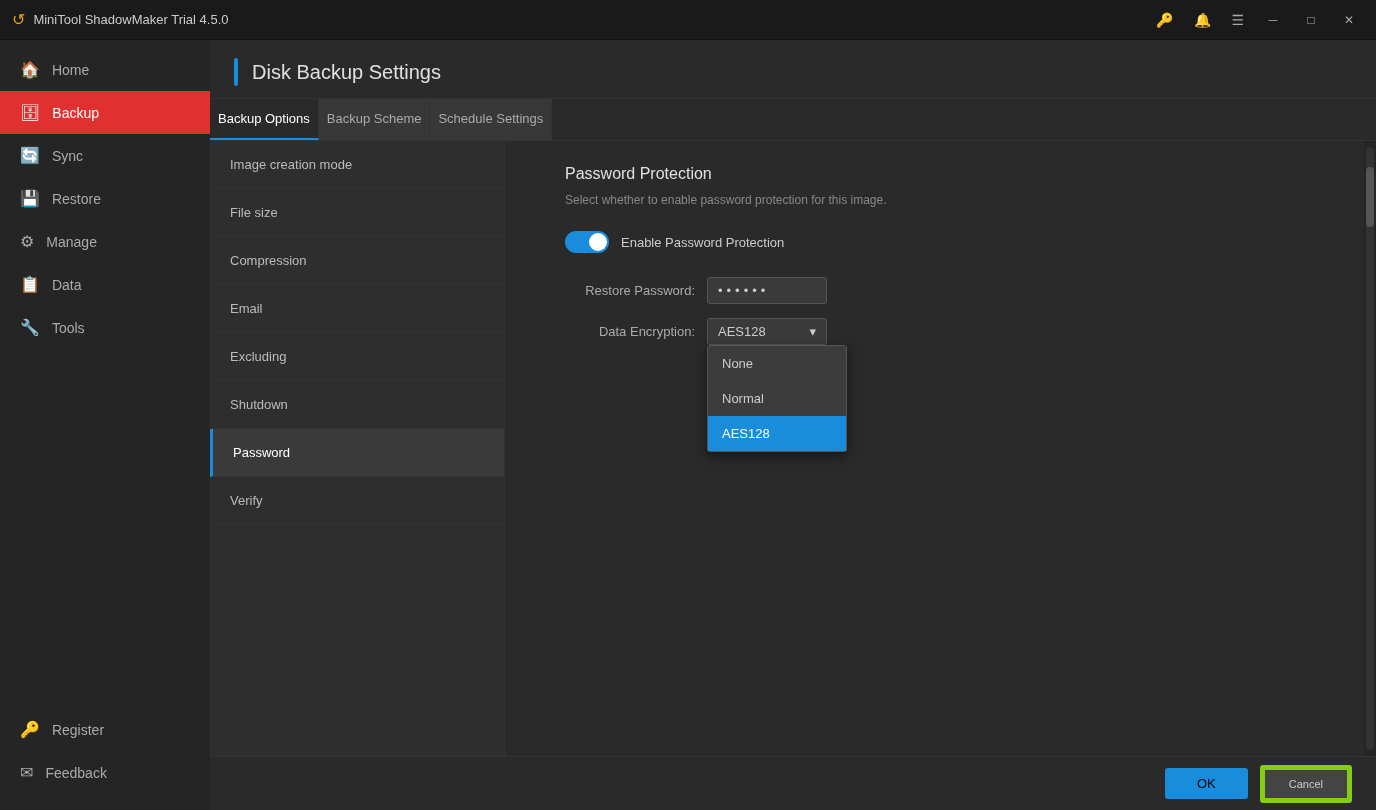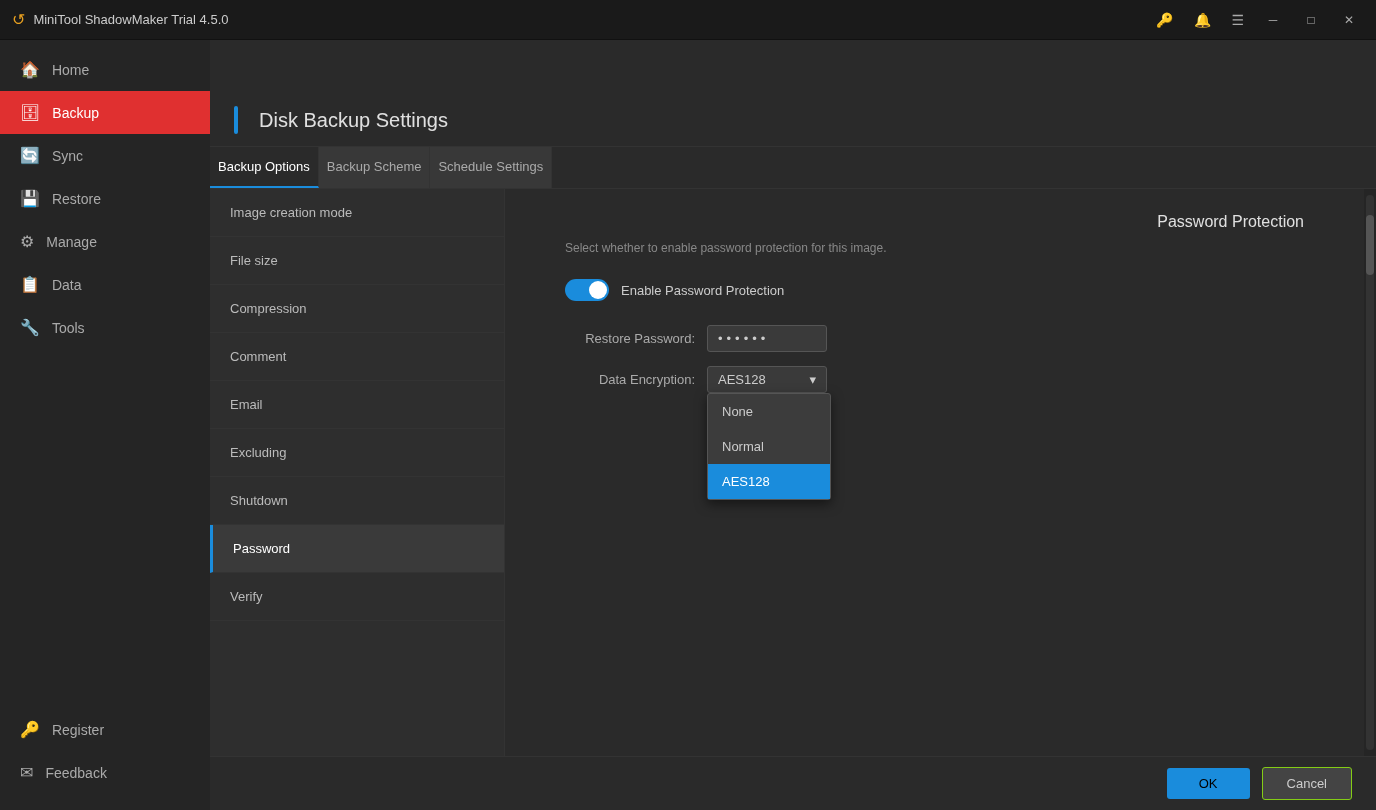--- a/index.html
+++ b/index.html
@@ -92,22 +92,21 @@
       display: flex;
       flex-direction: column;
     }
 
     
     .page-header {
       padding: 18px 24px 12px 24px;
       border-bottom: 1px solid #333;
       display: flex;
       align-items: center;
-      gap: 21px;
-      margin-top: 48px;
+      gap: 14px;
     }
     .page-header-accent {
       width: 4px;
       height: 28px;
       background: #1a8cdc;
       border-radius: 2px;
     }
     .page-header-title {
       font-size: 20px;
       color: #e0e0e0;
@@ -166,21 +165,20 @@
     .settings-content {
       flex: 1;
       padding: 24px;
       background: #2a2a2a;
       position: relative;
     }
     .section-title {
       font-size: 16px;
       color: #e0e0e0;
       margin-bottom: 10px;
-      text-align: right;
     }
     .section-desc {
       font-size: 12px;
       color: #888;
       margin-bottom: 24px;
     }
 
     
     .toggle-row {
       display: flex;
@@ -251,21 +249,21 @@
       font-size: 13px;
       cursor: pointer;
       display: flex;
       align-items: center;
       justify-content: space-between;
     }
     .dropdown-menu {
       position: absolute;
       top: 100%;
       left: 0;
-      width: 124px;
+      width: 140px;
       background: #3c3c3c;
       border: 1px solid #555;
       border-radius: 3px;
       z-index: 100;
       box-shadow: 0 4px 12px rgba(0,0,0,0.5);
     }
     .dropdown-option {
       padding: 10px 14px;
       font-size: 13px;
       color: #ccc;
@@ -324,23 +322,23 @@
       color: #000000;
       border: none;
       border-radius: 3px;
       font-size: 13px;
       cursor: pointer;
     }
     .btn-cancel {
       padding: 8px 24px;
       background: #444;
       color: #ccc;
-      border: 1px solid #84cc16;
+      border: 5px solid #84cc16;
       border-radius: 3px;
-      font-size: 13px;
+      font-size: 11px;
       cursor: pointer;
     }
   </style>
 </head>
 <body>
 
 <div class="titlebar">
   <span class="titlebar-logo">↺</span>
   <span class="titlebar-title">MiniTool ShadowMaker Trial 4.5.0</span>
   <div class="titlebar-actions">
@@ -420,23 +418,20 @@
 
       <div class="settings-list">
         <div class="settings-item">
           <span>Image creation mode</span>
         </div>
         <div class="settings-item">
           <span>File size</span>
         </div>
         <div class="settings-item">
           <span>Compression</span>
-        </div>
-        <div class="settings-item">
-          <span>Comment</span>
         </div>
         <div class="settings-item">
           <span>Email</span>
         </div>
         <div class="settings-item">
           <span>Excluding</span>
         </div>
         <div class="settings-item">
           <span>Shutdown</span>
         </div>

